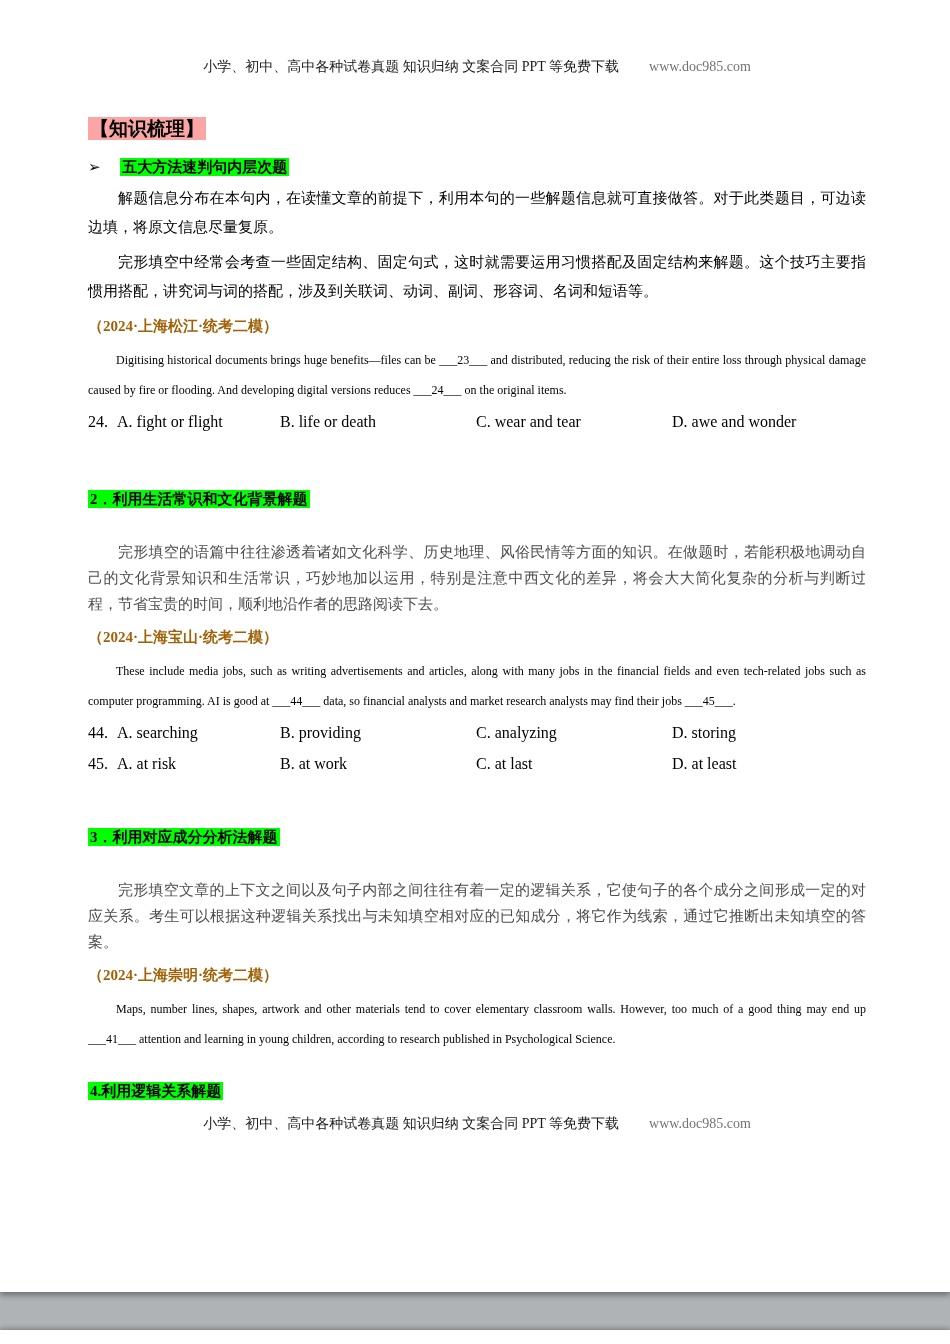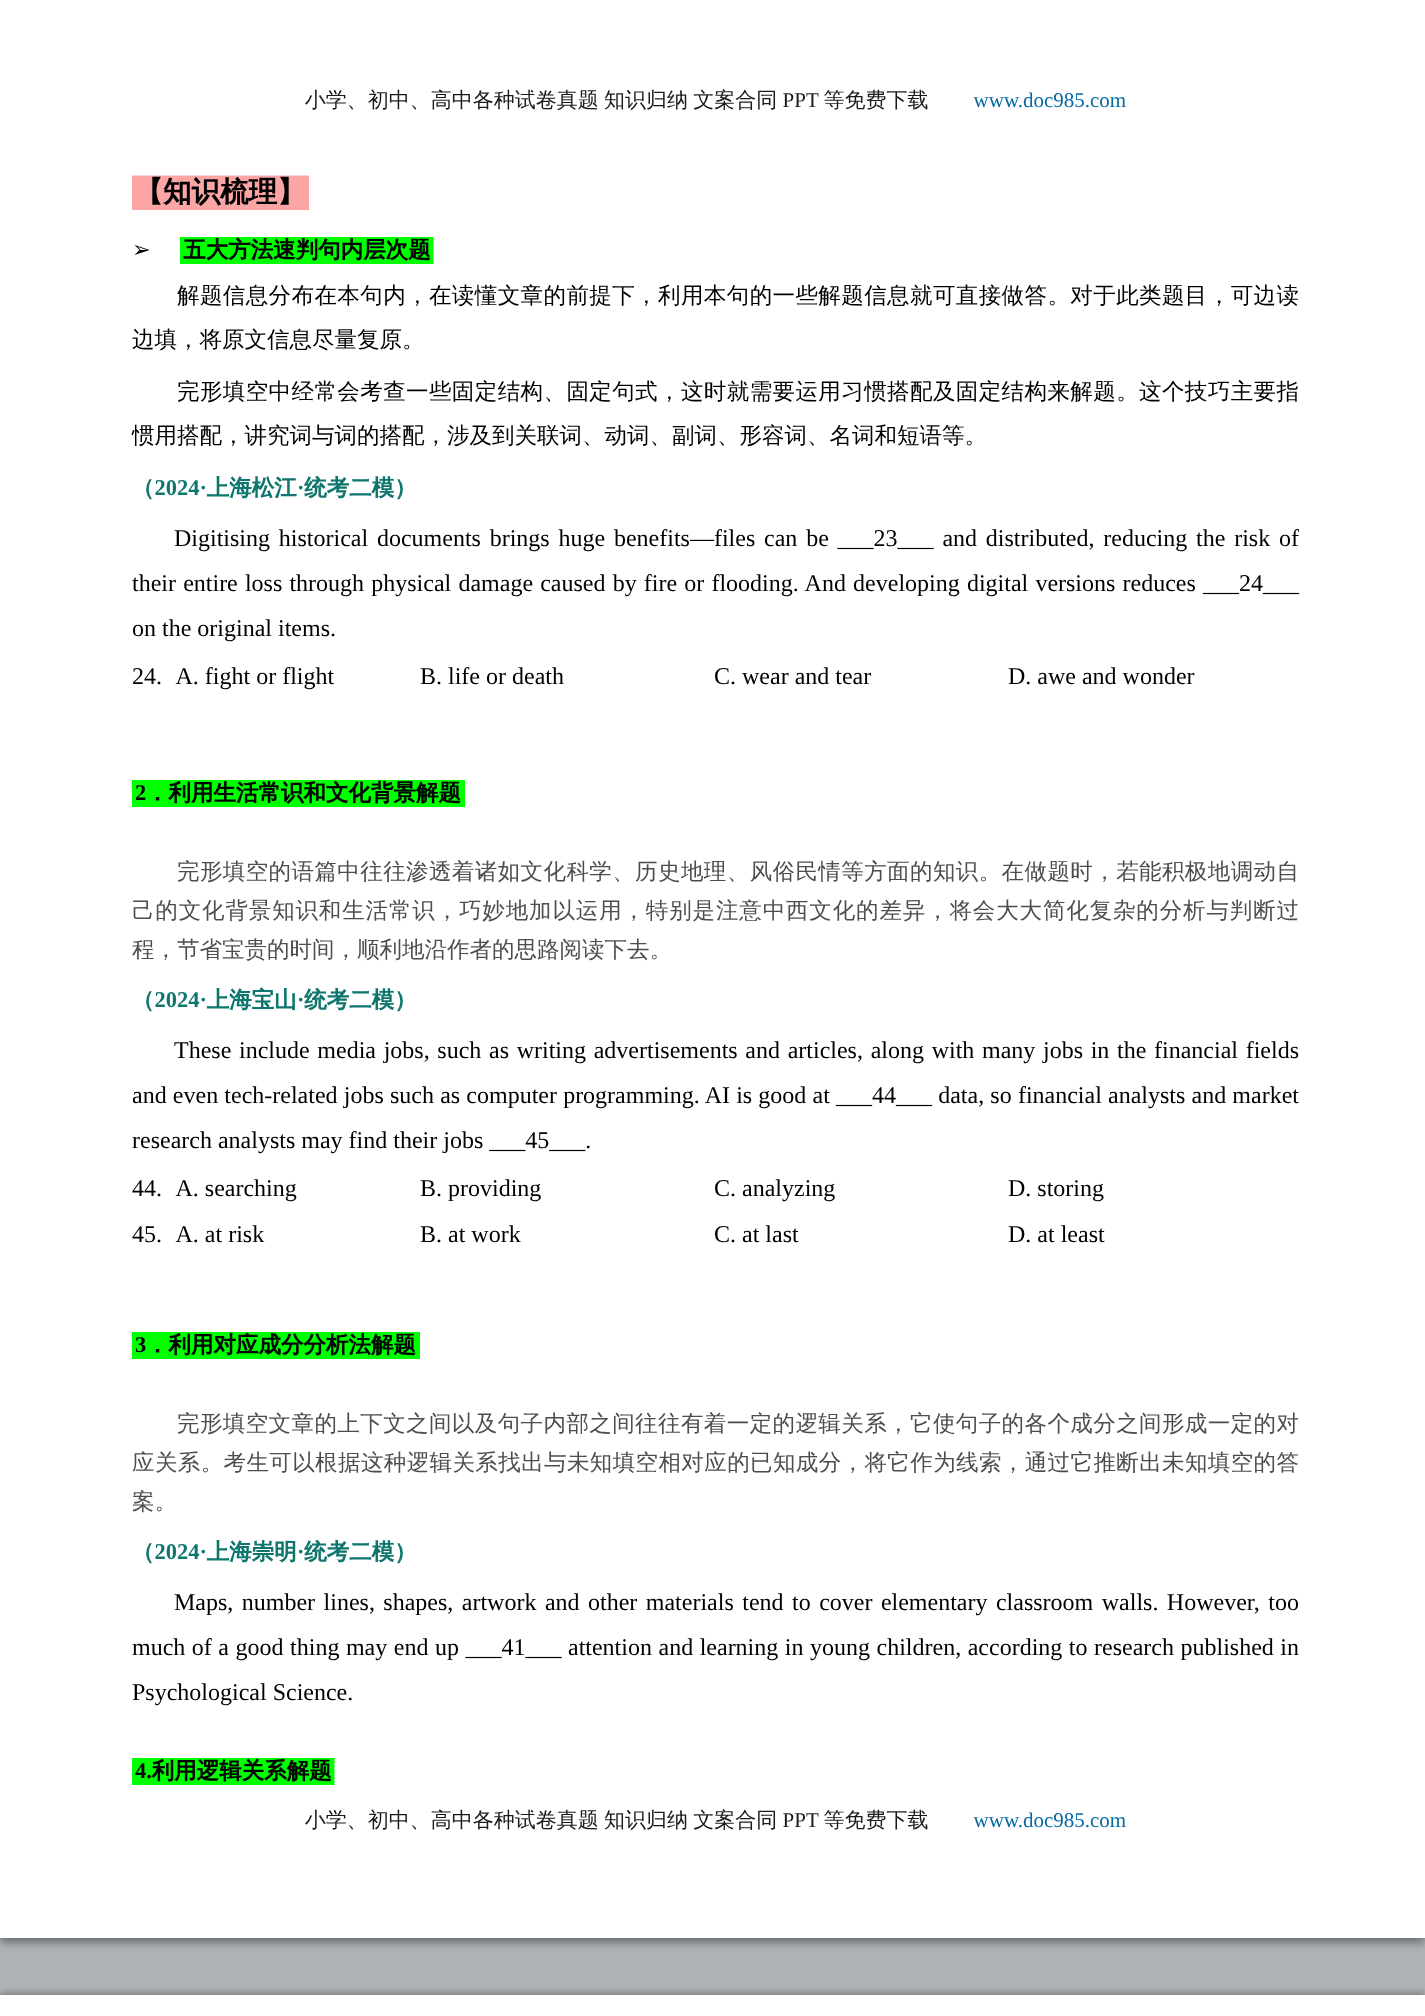--- a/index.html
+++ b/index.html
@@ -19,21 +19,21 @@
     overflow: hidden;
   }
   .doc-header, .doc-footer {
     text-align: center;
     font-size: 14px;
     color: #1a1a1a;
     white-space: nowrap;
   }
   .doc-header .url, .doc-footer .url {
     margin-left: 30px;
-    color: #0369a1;
+    color: #737373;
     text-decoration: none;
     cursor: pointer;
   }
   .doc-title {
     margin-top: 40px;
     font-size: 19px;
     font-weight: bold;
     line-height: 26px;
   }
   .hl-y { background: #fca5a5; padding: 1px 2px; }
@@ -67,26 +67,26 @@
     line-height: 23px;
   }
   .mt-sec1 { margin-top: 10px; }
   .mt-sec2 { margin-top: 52px; }
   .mt-sec3 { margin-top: 48px; }
   .mt-sec4 { margin-top: 26px; }
   p.source {
     margin-top: 6px;
     font-size: 15px;
     font-weight: bold;
-    color: #0f766e;
+    color: #a16207;
     line-height: 29px;
   }
   p.passage {
     margin-top: 4px;
-    font-size: 16px;
+    font-size: 12px;
     line-height: 30px;
     text-align: justify;
     text-indent: 28px;
   }
   .opt-row {
     display: grid;
     grid-template-columns: 192px 196px 196px auto;
     font-size: 16px;
     line-height: 29px;
     margin-top: 2px;

